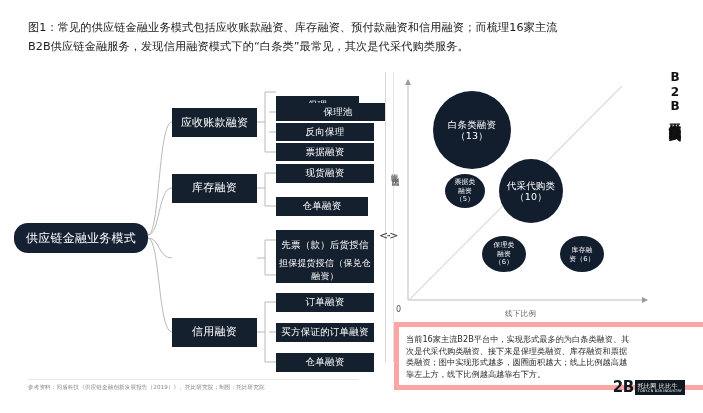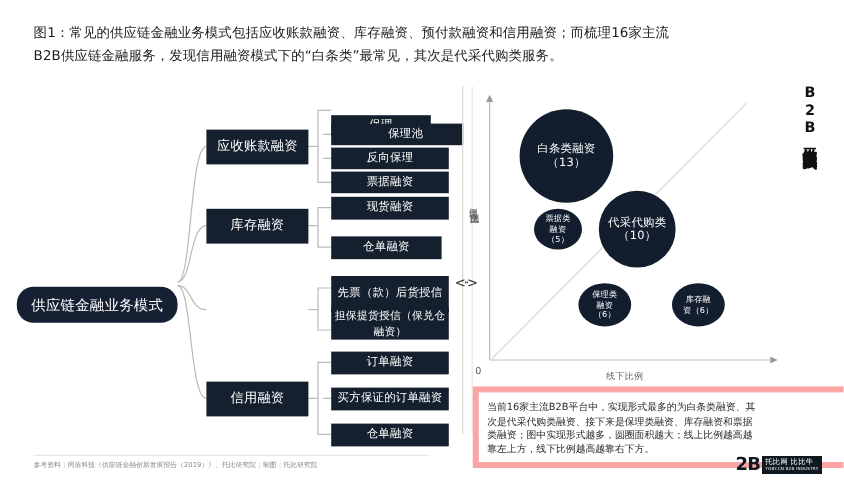--- a/index.html
+++ b/index.html
@@ -248,21 +248,21 @@
 
     <path d="M257 188 L265 188" stroke="#b9b9b9" stroke-width="1" fill="none"></path>
     <path d="M269 170 L265 170 L265 205 L269 205" stroke="#b9b9b9" stroke-width="1" fill="none"></path>
     <path d="M269 170 L276 170 M269 205 L276 205" stroke="#b9b9b9" stroke-width="1" fill="none"></path>
 
     <path d="M257 262 L265 262" stroke="#b9b9b9" stroke-width="1" fill="none"></path>
     <path d="M269 232 L265 232 L265 292 L269 292" stroke="#b9b9b9" stroke-width="1" fill="none"></path>
     <path d="M269 232 L276 232 M269 262 L276 262 M269 292 L276 292" stroke="#b9b9b9" stroke-width="1" fill="none"></path>
   </svg>
 
-  <div class="node root" style="left:14px; top:169px; width:134px; height:30px;border-radius:14px;">
+  <div class="node root" style="left:14px; top:153px; width:134px; height:30px;border-radius:14px;">
     <span>供应链金融业务模式</span>
   </div>
 
   <div class="node lvl2" style="left:172px; top:38px; width:85px; height:29px;font-family:Liberation Serif, serif;">
     <span>应收账款融资</span>
   </div>
   <div class="node lvl2" style="left:172px; top:104px; width:85px; height:29px;">
     <span>库存融资</span>
   </div>
   <div class="node lvl2" style="left:172px; top:248px; width:85px; height:29px;">

